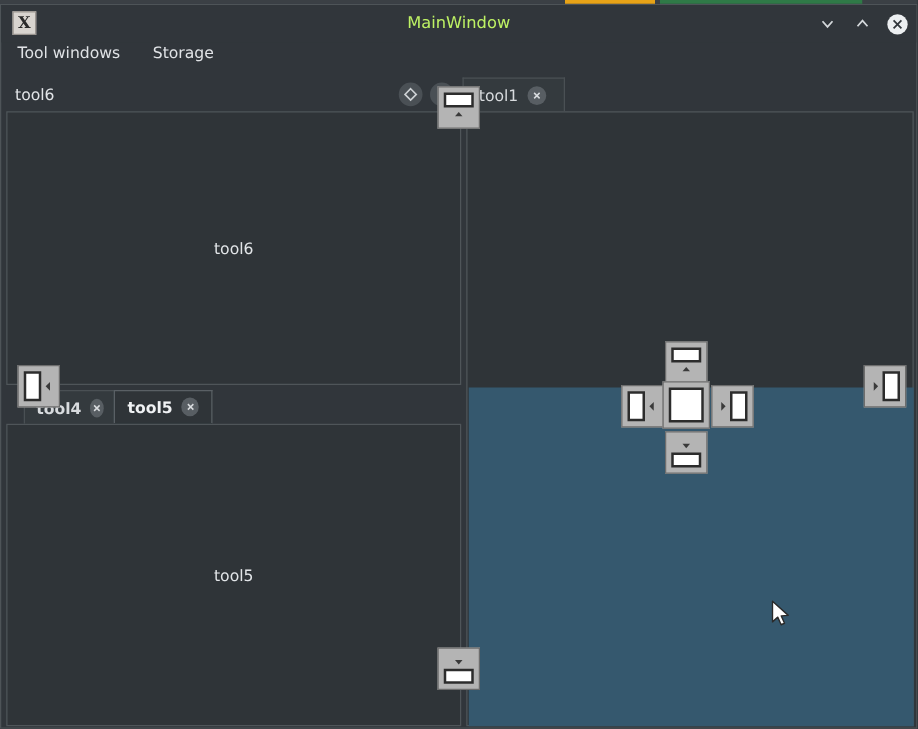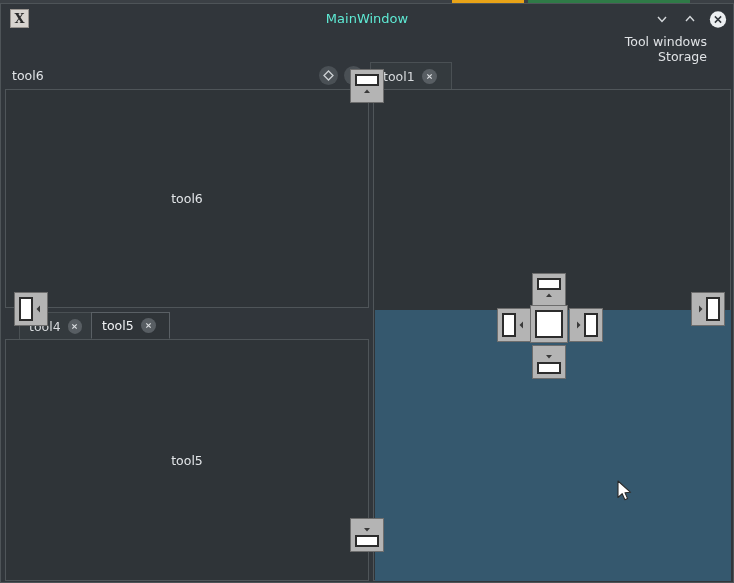--- a/index.html
+++ b/index.html
@@ -38,32 +38,31 @@
     background:#d8d4cf; border:1px solid #9a9590;
     box-sizing:border-box;
     display:flex; align-items:center; justify-content:center;
     font-family:"DejaVu Serif","Liberation Serif",serif;
     font-size:13px; font-weight:bold; color:#2a2a2a;
     line-height:1;
   }
   .title-text {
     position:absolute; left:0; top:0; width:732px; height:30px;
     line-height:30px; text-align:center;
-    color:#5eead4; font-size:13px;
+    color:#bef264; font-size:13px;
   }
   .wbtns { position:absolute; right:6px; top:0; height:30px; display:flex; align-items:center; gap:10px; }
   .wbtn { width:18px; height:18px; display:flex; align-items:center; justify-content:center; color:#d4d8db; }
   .wbtn svg { display:block; }
 
   
   .menubar {
     position:absolute; left:0; top:30px; width:732px; height:28px;
-    display:flex; align-items:flex-end; padding-left:13px;
+    display:flex; align-items:flex-start; padding-left:13px;
     box-sizing:border-box;
-    flex-direction:column;
   }
   .menuitem { color:#e0e3e6; font-size:12.5px; margin-right:26px; }
 
   
   .leftdock {
     position:absolute; left:4px; top:58px; width:364px; height:519px;text-align:center;
   }
   .dock-titlebar {
     position:absolute; left:0; top:0; width:364px; height:27px;
     display:flex; align-items:center;
@@ -82,21 +81,21 @@
     border:1px solid #4f5559;
     box-sizing:border-box;
     display:flex; align-items:center; justify-content:center;
   }
   .panel-label { color:#e2e5e8; font-size:12.5px; }
 
   .tool6panel { left:0; top:27px; width:364px; height:219px; }
 
   
   .tabbar-left {
-    position:absolute; left:0; top:250px; width:364px; height:27px;
+    position:absolute; left:0; top:250px; width:364px; height:27px;font-weight:bold;
   }
   .tab {
     position:absolute; top:0; height:27px;
     display:flex; align-items:center;
     box-sizing:border-box;
     font-size:12.5px; color:#d8dbde;
   }
   .tab .tlabel { padding-right:7px; }
   .tab .xbtn {
     width:15px; height:15px; border-radius:50%;

